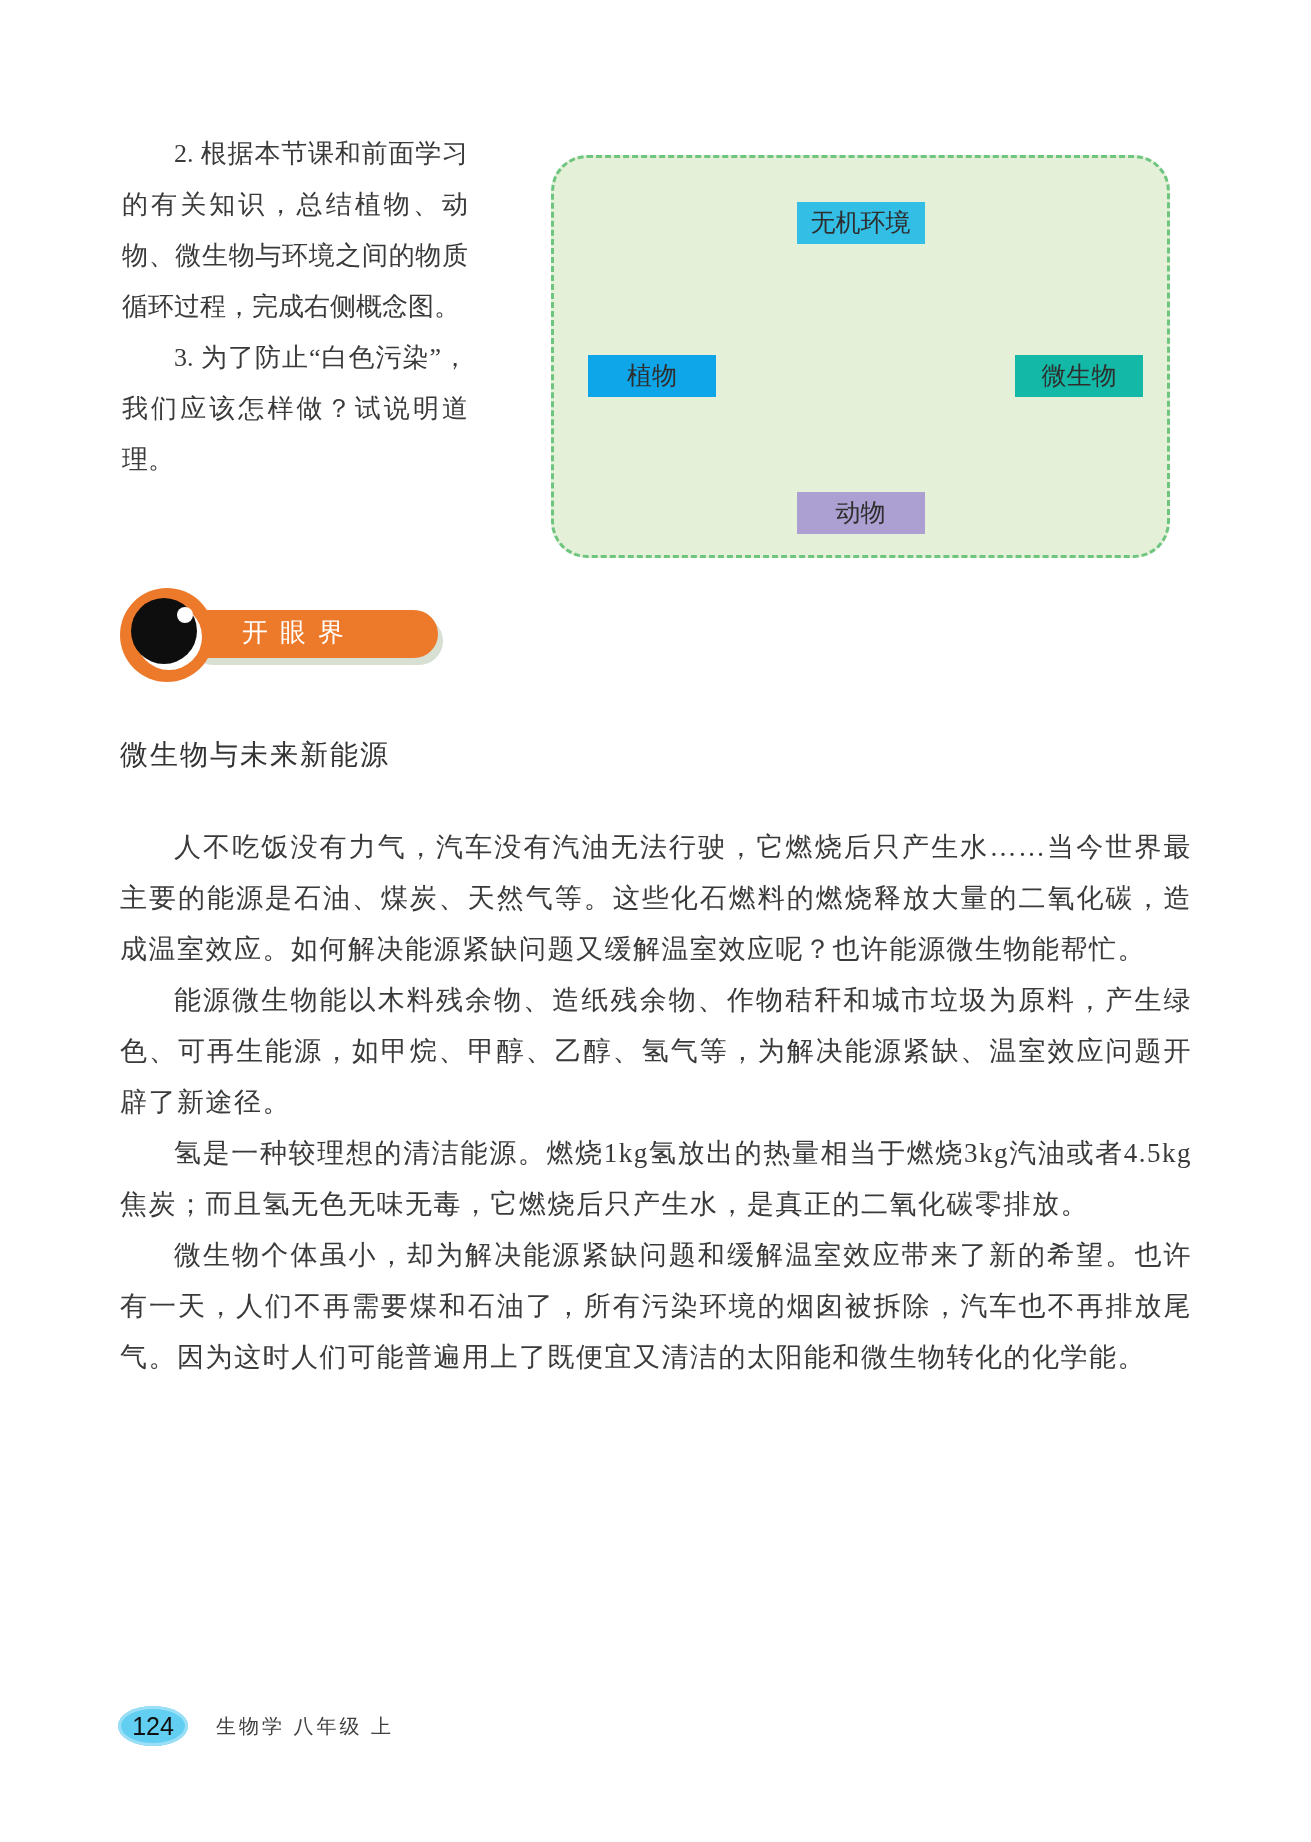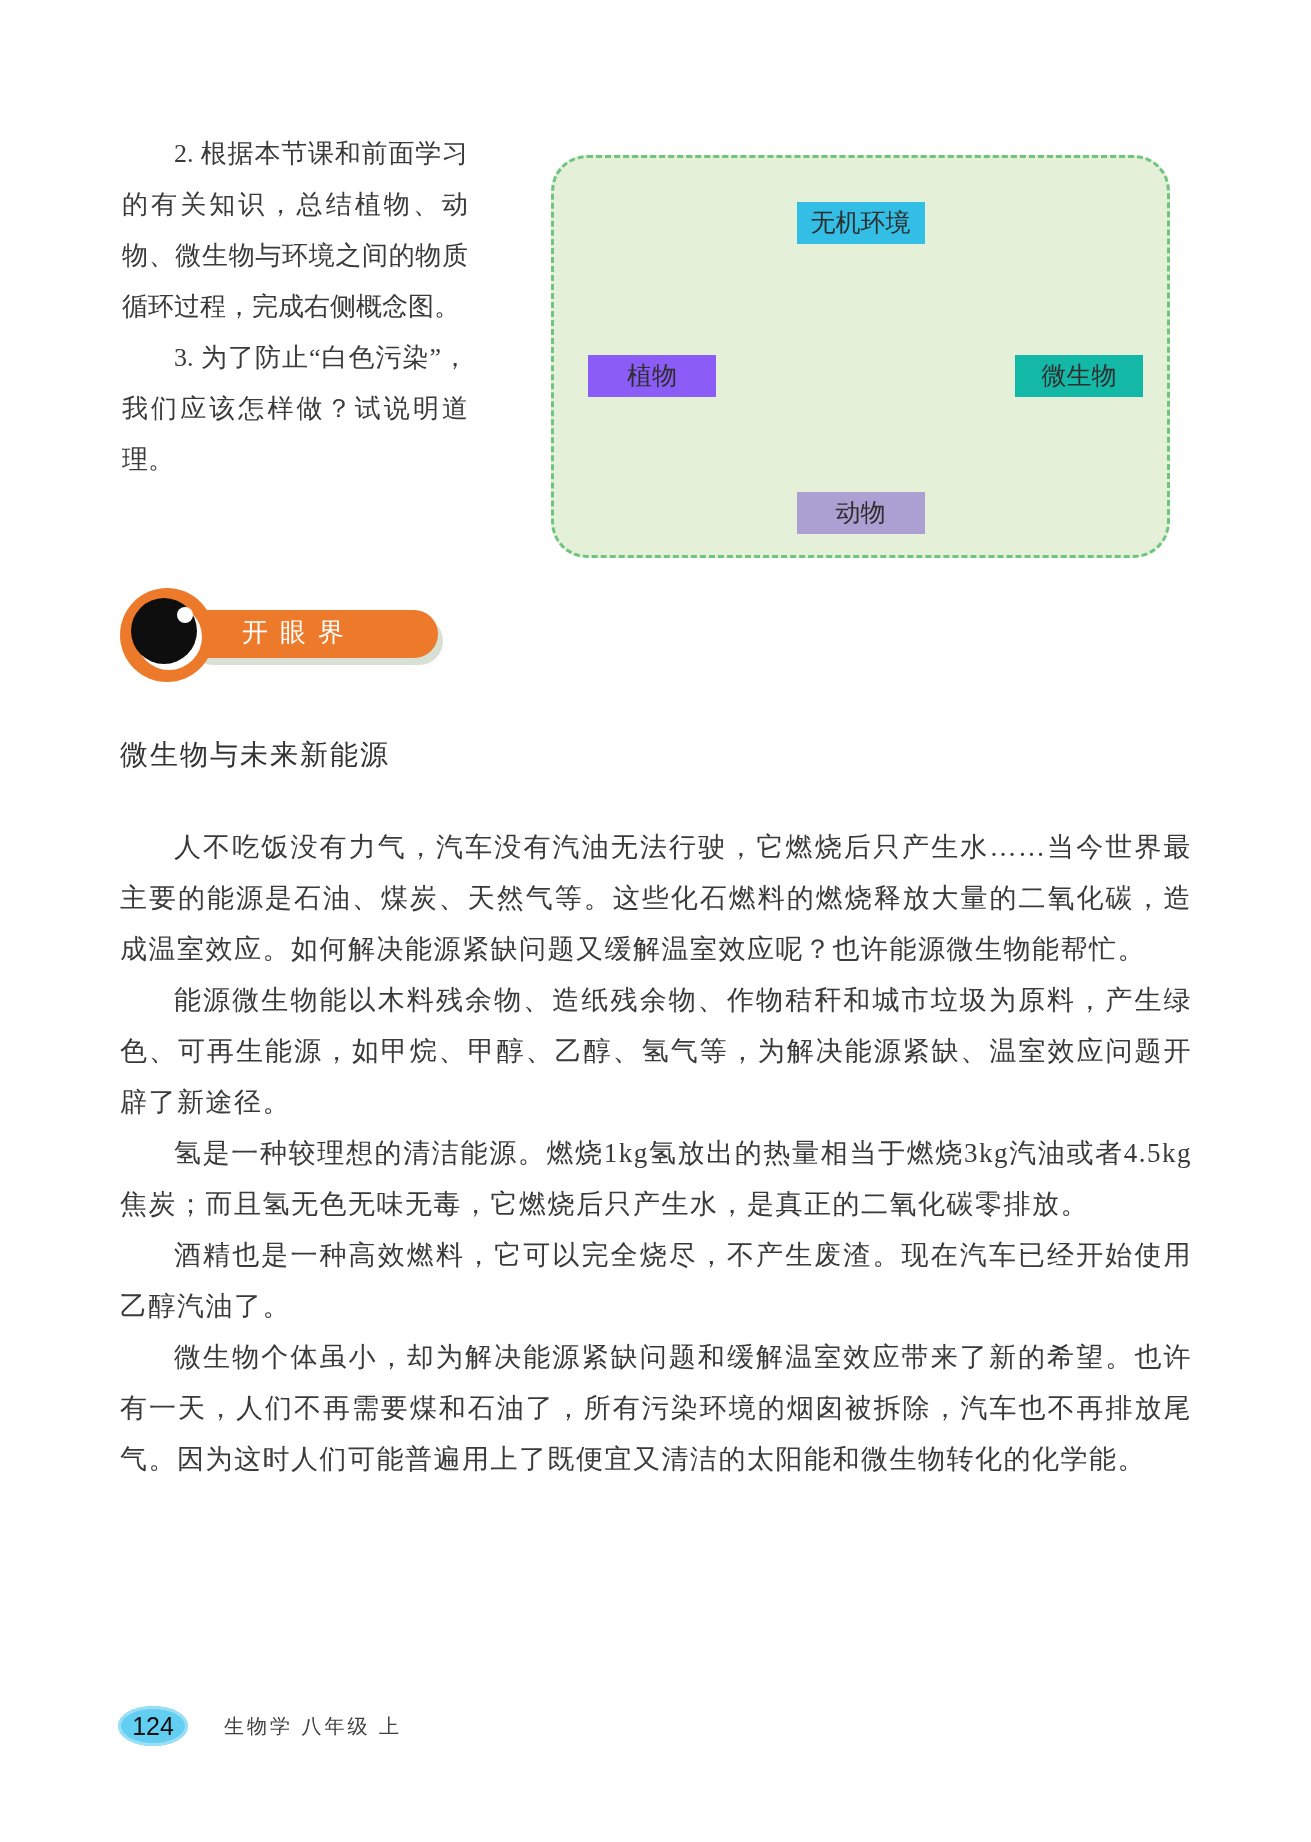--- a/index.html
+++ b/index.html
@@ -29,21 +29,21 @@
     border-radius:36px;
     box-sizing:border-box;
   }
   .cnode {
     position:absolute;
     width:128px; height:42px; line-height:42px;
     text-align:center;
     font-size:25px; color:#2e2e2e;
   }
   #node-env    { left:50%; transform:translateX(-50%); top:44px;  background:#33BEE6; }
-  #node-plant  { left:34px;  top:197px; background:#8b5cf6; }
+  #node-plant  { left:34px;  top:197px; background:#0ea5e9; }
   #node-microbe{ right:24px; top:197px; background:#14b8a6; }
   #node-animal { left:50%; transform:translateX(-50%); top:334px; background:#ACA0D2; }
 
   
   #badge { position:absolute; left:120px; top:586px; width:340px; height:100px; }
   .badge-pill {
     position:absolute; left:64px; top:24px;
     width:254px; height:48px;
     background:#ED7A2B;
     border-radius:24px;
@@ -88,21 +88,21 @@
   #article p {
     margin:0;
     font-size:27px; line-height:51px;
     text-align:justify; text-indent:2em;
     letter-spacing:1.5px;
   }
 
   
   #footer {
     position:absolute; left:118px; top:1706px;
-    display:flex; align-items:center; gap:36px;
+    display:flex; align-items:center; gap:28px;
   }
   #page-num {
     width:70px; height:40px;
     background:#62CEF2;
     border-radius:50%;
     text-align:center; line-height:40px;
     font-family:"Liberation Sans", sans-serif;
     font-size:25px; color:#101010;
     box-shadow: inset 0 0 0 3px #9ADFF6;
   }
@@ -136,20 +136,19 @@
     <div class="eye-pupil"></div>
     <div class="eye-shine"></div>
   </div>
 </div>
 
 <div id="article">
   <h2 id="article-title">微生物与未来新能源</h2>
   <p>人不吃饭没有力气，汽车没有汽油无法行驶，它燃烧后只产生水……当今世界最主要的能源是石油、煤炭、天然气等。这些化石燃料的燃烧释放大量的二氧化碳，造成温室效应。如何解决能源紧缺问题又缓解温室效应呢？也许能源微生物能帮忙。</p>
   <p>能源微生物能以木料残余物、造纸残余物、作物秸秆和城市垃圾为原料，产生绿色、可再生能源，如甲烷、甲醇、乙醇、氢气等，为解决能源紧缺、温室效应问题开辟了新途径。</p>
   <p>氢是一种较理想的清洁能源。燃烧1kg氢放出的热量相当于燃烧3kg汽油或者4.5kg焦炭；而且氢无色无味无毒，它燃烧后只产生水，是真正的二氧化碳零排放。</p>
-  <p>酒精也是一种高效燃料，它可以完全烧尽，不产生废渣。现在汽车已经开始使用乙醇汽油了。</p>
   <p>微生物个体虽小，却为解决能源紧缺问题和缓解温室效应带来了新的希望。也许有一天，人们不再需要煤和石油了，所有污染环境的烟囱被拆除，汽车也不再排放尾气。因为这时人们可能普遍用上了既便宜又清洁的太阳能和微生物转化的化学能。</p>
 </div>
 
 <div id="footer">
   <div id="page-num">124</div>
   <div id="book-label">生物学 八年级 上</div>
 </div>
 
 </body></html>

